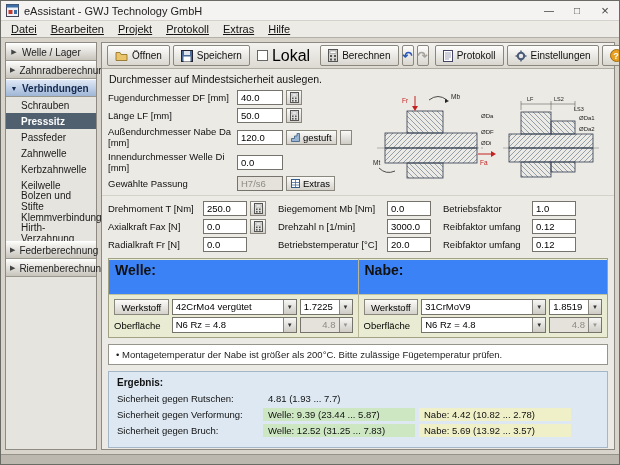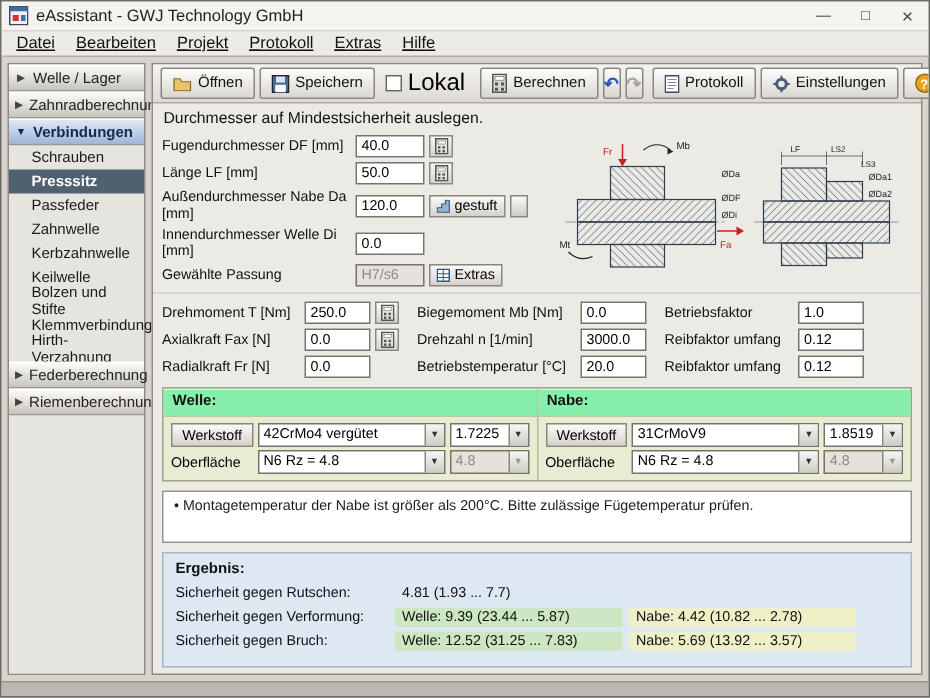--- a/index.html
+++ b/index.html
@@ -79,33 +79,33 @@
   .lrow { display:flex; align-items:center; gap:3px; }
   .llabel { font-size:9.5px; color:#111; flex:none; }
   .w90 { width:92px; } .w104 { width:106px; } .w84 { width:86px; }
   .lin { width:44px; height:15px; border:1px solid #75736c; background:#fff; font-size:9.5px; padding:0 3px;
          font-family:"Liberation Sans", sans-serif; }
 
   
   .materials { margin:3px 6px 2px; display:flex; border:1px solid #a2a184; background:#e9ecd2; }
   .mat-panel { flex:1; padding:1px 0 3px; min-width:0; }
   .mat-panel + .mat-panel { border-left:1px solid #b9b99a; }
-  .mat-head { font-size:10px; font-weight:bold; color:#111; padding:2px 6px 4px;
-              background:#86efac; border-bottom:1px solid #c2c4a0; margin-bottom:3px; }
+  .mat-head { font-size:14px; font-weight:bold; color:#111; padding:2px 6px 16px;
+              background:#3b82f6; border-bottom:1px solid #c2c4a0; margin-bottom:3px; }
   .mat-row { display:flex; align-items:center; gap:3px; padding:1px 5px; }
   .wk-btn { width:56px; height:16px; border:1px solid #8a877f; background:linear-gradient(#fbfbf9,#d5d2cb);
             font-size:9.5px; display:flex; align-items:center; justify-content:center; }
   .wk-label { width:56px; font-size:9.5px; }
   .sel { height:16px; border:1px solid #75736c; background:#fff; display:flex; align-items:stretch; }
   .sel .sel-text { flex:1; font-size:9.5px; padding:1px 3px; overflow:hidden; white-space:nowrap; }
   .sel .sel-arrow { width:13px; border-left:1px solid #8a877f; background:linear-gradient(#f6f6f4,#cfccc5);
                     display:flex; align-items:center; justify-content:center; }
   .sel .sel-arrow::before { content:"▼"; font-size:6px; color:#333; }
   .sel.wide { width:128px; } .sel.narrow { width:54px; }
-  .sel.dis { background:#e4e2db; } .sel.dis .sel-text { color:#8d8b84; }
+  .sel.dis { background:#e4e2db; } .sel.dis .sel-text { color:#8d8b84;text-align:right; }
   .sel.dis .sel-arrow::before { color:#9a978f; }
 
   
   .message-box { margin:4px 6px; background:#fff; border:1px solid #97948c; height:48px;
                  padding:4px 7px; font-size:9.5px; color:#1c1c1c; }
   .results { margin:2px 6px 4px; background:#dde8f2; border:1px solid #a4b6c8; padding:5px 8px 7px; }
   .res-title { font-size:10px; font-weight:bold; margin-bottom:4px; color:#111; }
   .res-row { display:grid; grid-template-columns:142px 152px 152px; column-gap:4px; margin-bottom:3px; }
   .res-label { font-size:9.5px; color:#111; padding:1px 0; }
   .res-cell { font-size:9.5px; padding:1px 5px; color:#111; }

